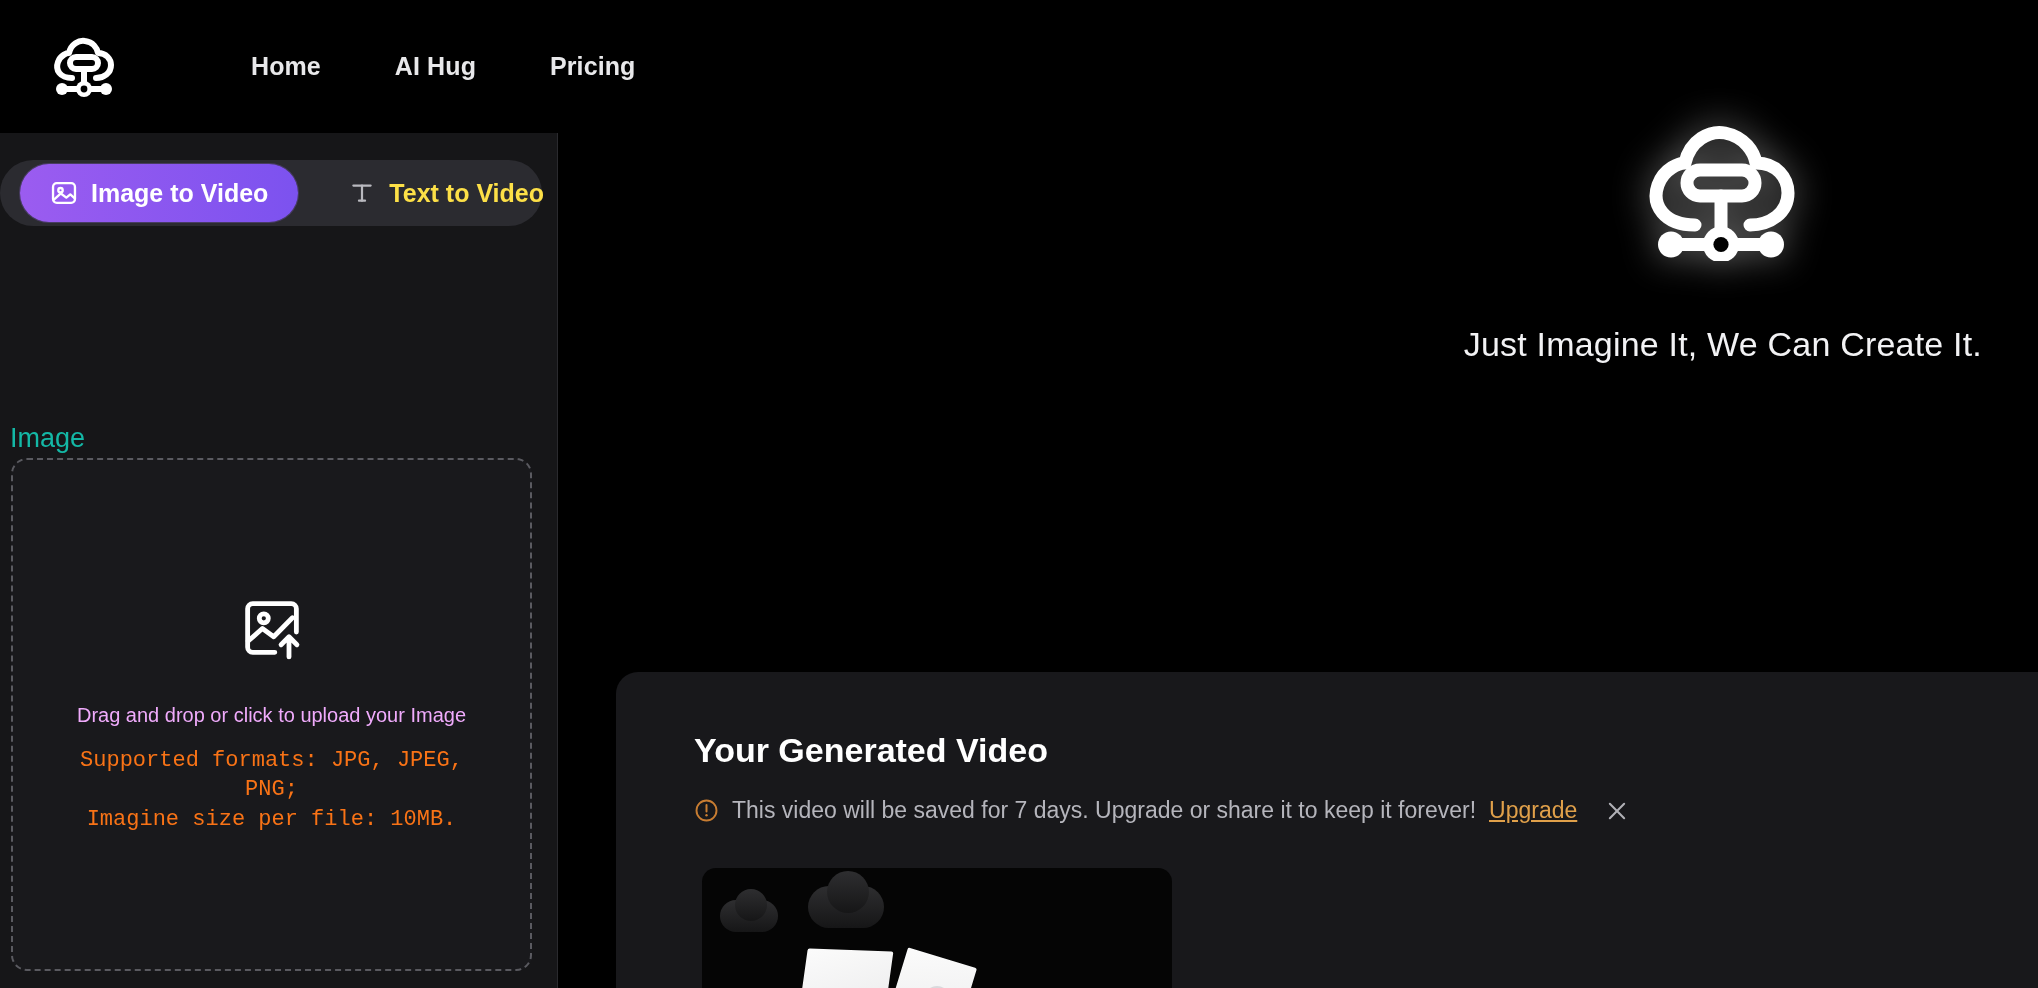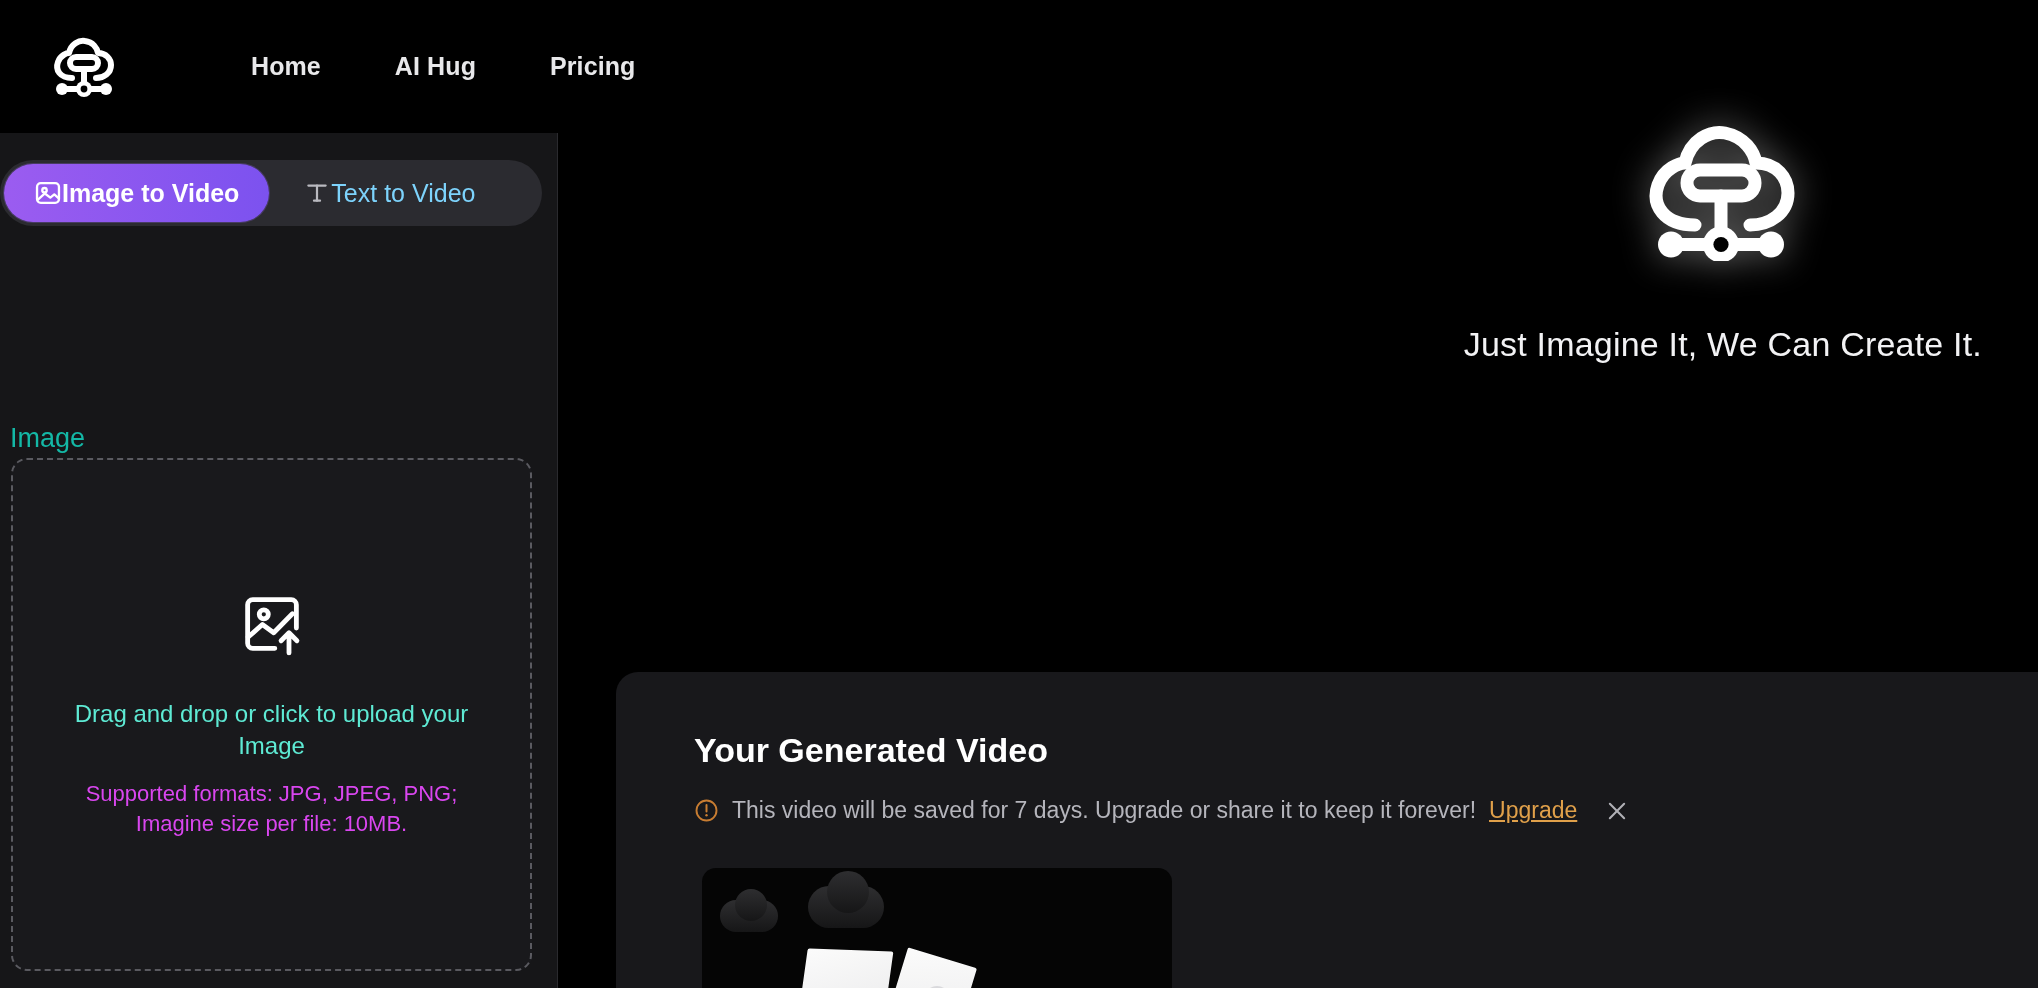--- a/index.html
+++ b/index.html
@@ -30,54 +30,55 @@
     background:#161618; border-right:1px solid #2a2a2e;
     overflow:hidden;
   }
   .tab-switch {
     position:absolute; left:0px; top:27px;
     width:542px; height:66px;
     background:#2b2b30; border-radius:33px;
     display:flex; align-items:center;
   }
   .tab {
-    display:flex; align-items:center; 
+    display:flex; align-items:center; gap:13px;
     height:58px; border-radius:29px; padding:0 30px;
-    cursor:pointer; margin-left:4px;
+    cursor:pointer; margin-left:20px;
   }
   .tab-active {
     background:linear-gradient(90deg,#9b5cf0 0%,#7c52ef 100%);
     box-shadow:0 0 0 1px rgba(160,110,250,.25);
   }
   .tab-label { font-size:25px; font-weight:bold; color:#ffffff; white-space:nowrap; }
-  .tab-inactive .tab-label { color:#7dd3fc; font-weight:normal; }
+  .tab-inactive .tab-label { color:#fde047; font-weight:bold; }
   .tab-icon { width:28px; height:28px; display:block; flex:0 0 auto; }
 
   .section-title {
     position:absolute; left:10px; top:290px;
     font-size:27px; font-weight:normal; color:#14b8a6;
   }
 
   
   .dropzone {
     position:absolute; left:11px; top:325px;
     width:521px; height:513px;
     border:2px dashed #5a5a60; border-radius:16px;
     background:#19191c;
     display:flex; flex-direction:column; align-items:center; justify-content:center;
     cursor:pointer;
   }
   .dz-icon { width:68px; height:68px; margin-bottom:40px; display:block; }
   .dz-main {
-    font-size:24px; color:#5eead4; text-align:center; line-height:1.33;
+    font-size:20px; color:#f0abfc; text-align:center; line-height:1.33;
     width:430px;
   }
   .dz-sub {
-    margin-top:17px; font-size:22px; color:#d946ef; text-align:center; line-height:1.35;
+    margin-top:17px; font-size:22px; color:#f97316; text-align:center; line-height:1.35;
     width:440px;
+    font-family:Liberation Mono, monospace;
   }
 
   
   .hero {
     position:absolute; left:558px; top:133px; width:1328px; height:537px;
     background:#000000;
   }
   .hero-logo-wrap {
     position:absolute; left:1073px; top:-12px; width:180px; height:140px;
     filter:drop-shadow(0 0 18px rgba(255,255,255,.45));

